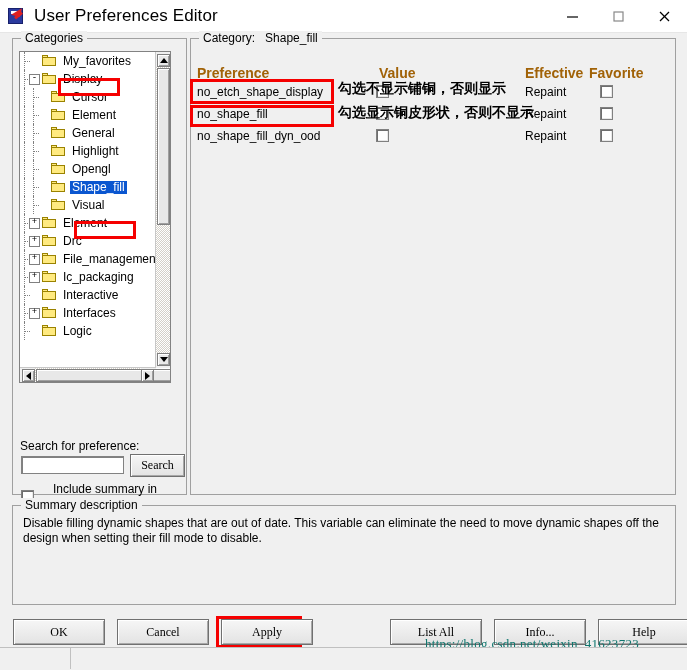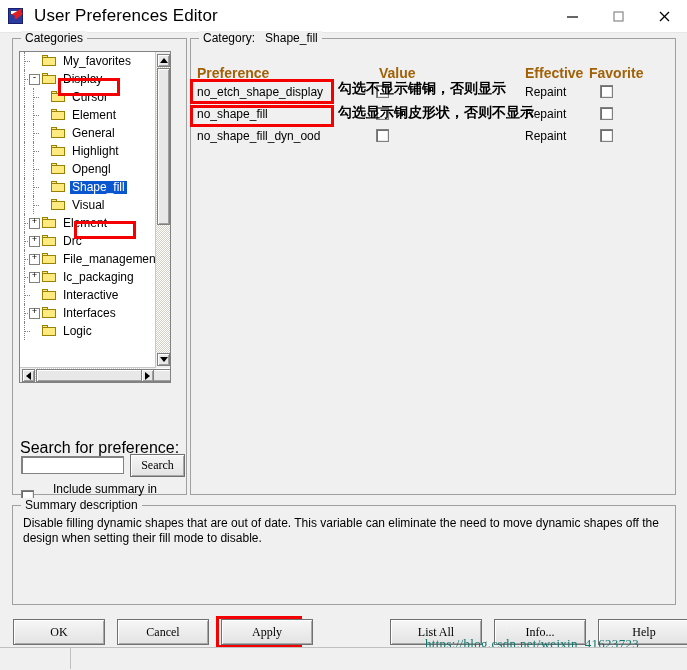--- a/index.html
+++ b/index.html
@@ -79,21 +79,21 @@
   .sb-hbtn{position:absolute;top:1px;width:11px;height:11px;background:#e8e8e8;
      border:1px solid #808080;box-shadow:inset 1px 1px 0 #fff,inset -1px -1px 0 #a0a0a0;
      display:flex;align-items:center;justify-content:center;}
   .sb-hbtn.l{left:2px;} .sb-hbtn.r{right:2px;}
   .tri{width:0;height:0;}
   .tri.up{border-left:4px solid transparent;border-right:4px solid transparent;border-bottom:5px solid #000;}
   .tri.down{border-left:4px solid transparent;border-right:4px solid transparent;border-top:5px solid #000;}
   .tri.left{border-top:4px solid transparent;border-bottom:4px solid transparent;border-right:5px solid #000;}
   .tri.right{border-top:4px solid transparent;border-bottom:4px solid transparent;border-left:5px solid #000;}
   
-  .search-label{position:absolute;left:7px;top:400px;font-size:16px;}
+  .search-label{position:absolute;left:7px;top:400px;font-size:12px;}
   .search-input{position:absolute;left:8px;top:417px;width:103px;height:18px;
      background:#fff;border:1px solid #828282;box-shadow:inset 1px 1px 0 #808080;
      font-family:"Liberation Sans",sans-serif;font-size:12px;padding:0 2px;box-sizing:border-box;}
   .btn{
     background:linear-gradient(#f6f6f6,#e3e3e3);
     border:1px solid #707070;
     box-shadow:inset 1px 1px 0 #ffffff, inset -1px -1px 0 #a8a8a8;
     font-family:Liberation Serif, serif;font-size:12px;color:#000;
     display:flex;align-items:center;justify-content:center;cursor:default;
   }

